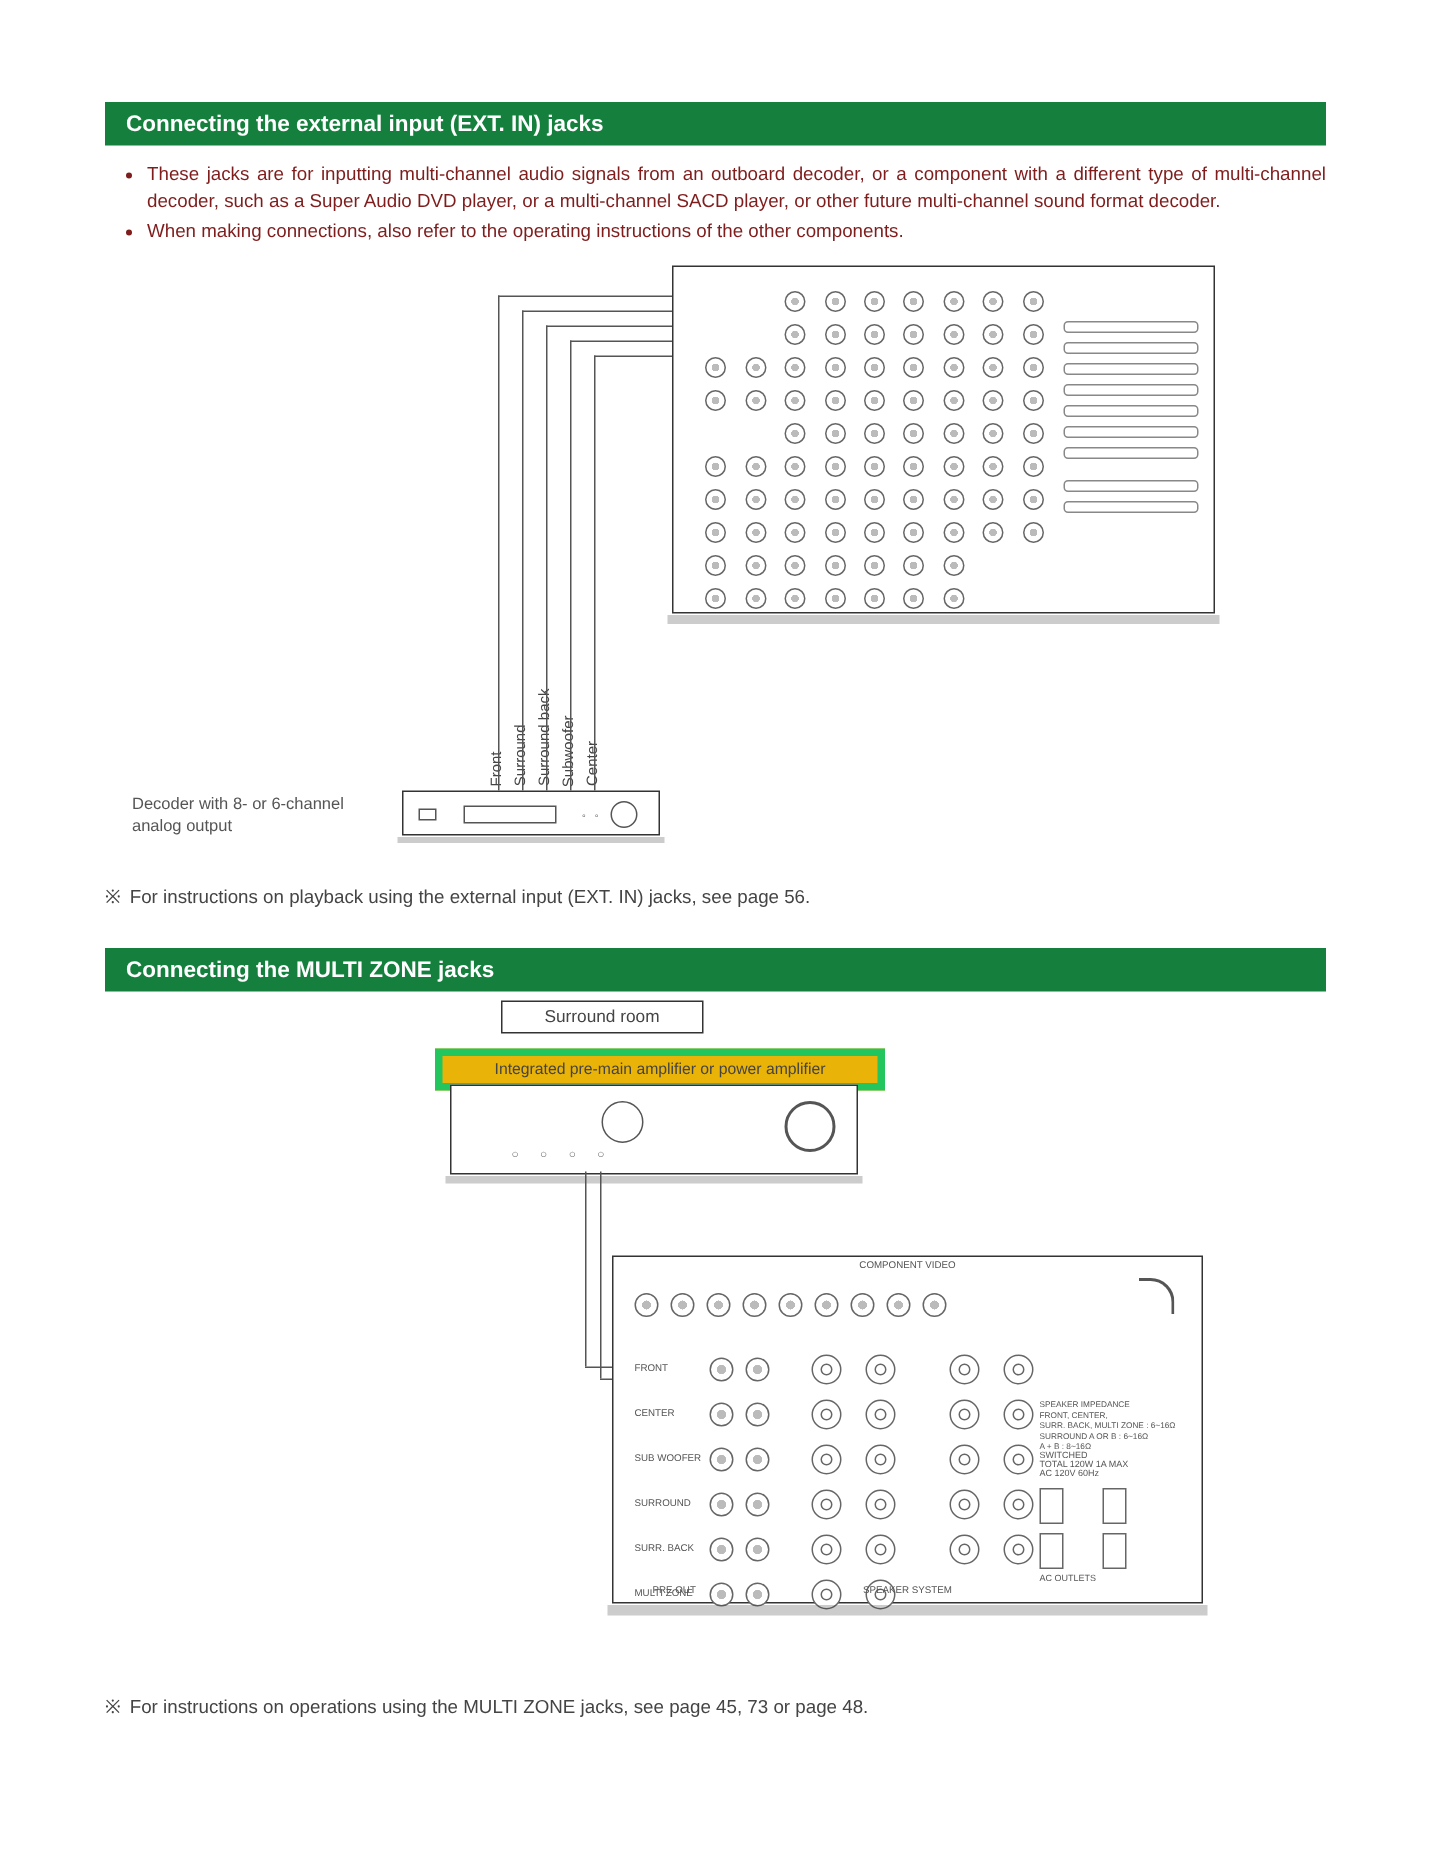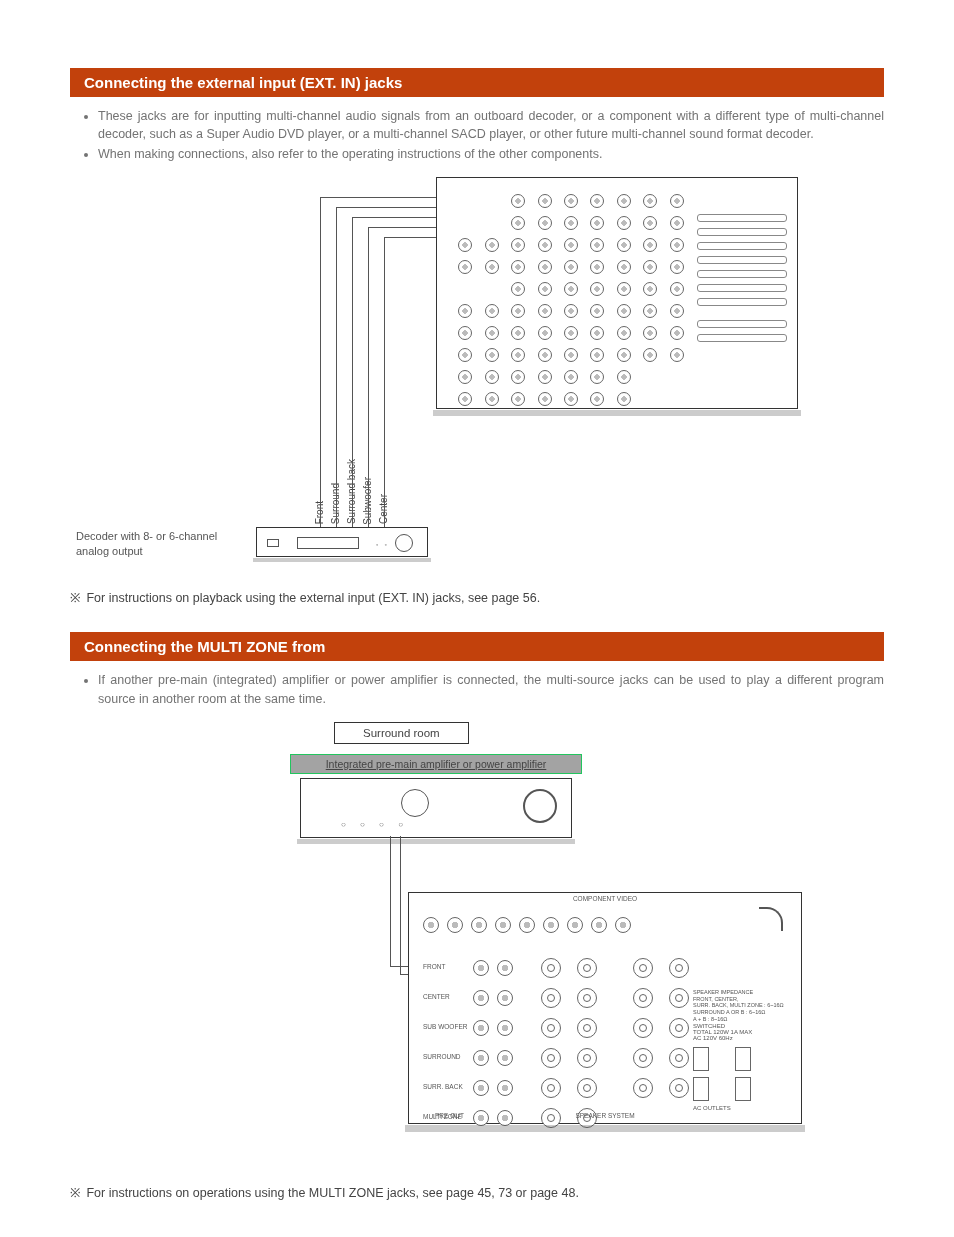--- a/index.html
+++ b/index.html
@@ -6,53 +6,53 @@
     margin:0;
     background:#fff;
     font-family:Arial,Helvetica,sans-serif;
     color:#222;
     width:954px;
   }
   .page{
     padding:60px 70px 80px 70px;
   }
   .section-bar{
-    background:#c2410c;
+    background:#15803d;
     color:#fff;
     font-weight:bold;
     font-size:15px;
     padding:6px 14px;
     margin-top:8px;
   }
   ul.bullets{
     list-style:disc;
     margin:10px 0 14px 0;
     padding-left:28px;
     font-size:12.5px;
     line-height:1.45;
-    color:#737373;
+    color:#7f1d1d;
   }
   ul.bullets li{
     text-align:justify;
     margin-bottom:2px;
   }
   .note-line{
     font-size:12.5px;
     color:#444;
     margin:12px 0 26px 0;
   }
   .note-line .asterisk{
     font-family:"Segoe UI Symbol",Arial,sans-serif;
     margin-right:6px;
   }
   
   .diagram1{
     position:relative;
     height:400px;
-    margin:10px 0 6px 4px;
+    margin:10px 0 6px 16px;
   }
   .dec-label{
     position:absolute;
     left:2px;
     top:352px;
     width:170px;
     font-size:11px;
     color:#555;
     line-height:1.3;
   }
@@ -158,26 +158,25 @@
     padding:4px 28px;
     font-size:11.5px;
     color:#444;
     background:#fff;
   }
   .amp-caption{
     position:absolute;
     left:220px;top:32px;
     width:290px;
     text-align:center;
-    border:1px solid #22c55e;
+    border:5px solid #22c55e;
     padding:3px 0;
     font-size:10.5px;
     color:#444;
-    background:#a3a3a3;
-    text-decoration:underline;
+    background:#eab308;
   }
   .amp-box{
     position:absolute;
     left:230px;top:56px;
     width:270px;height:58px;
     border:1.5px solid #333;background:#fff;
   }
   .amp-box::after{
     content:"";
     position:absolute;left:-4px;right:-4px;bottom:-7px;height:5px;background:#333;opacity:.25;
@@ -380,25 +379,22 @@
           <div class="j empty"></div>
           <div class="j empty"></div>
         </div>
     </div>
   </div>
 
   <div class="note-line">
     <span class="asterisk">※</span><span>For instructions on playback using the external input (EXT. IN) jacks, see page 56.</span>
   </div>
 
-  <div class="section-bar">Connecting the MULTI ZONE from</div>
-
-  <ul class="bullets">
-    <li>If another pre-main (integrated) amplifier or power amplifier is connected, the multi-source jacks can be used to play a different program source in another room at the same time.</li>
-  </ul>
+  <div class="section-bar">Connecting the MULTI ZONE jacks</div>
+
 
   <div class="diagram2">
     <div class="room-label">Surround room</div>
     <div class="amp-caption">Integrated pre-main amplifier or power amplifier</div>
     <div class="amp-box">
       <div class="knob1"></div>
         <div class="knob2"></div>
       <div class="drow">○ ○ ○ ○</div>
     </div>
 

